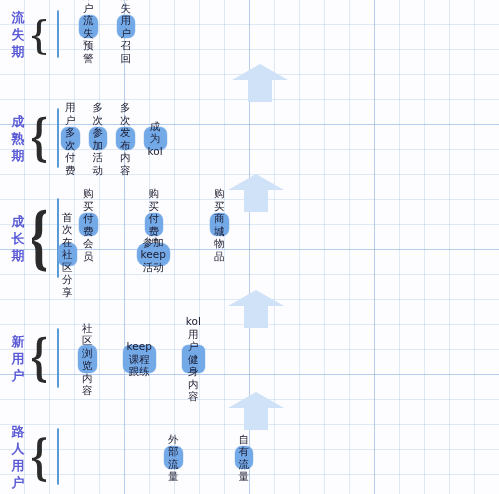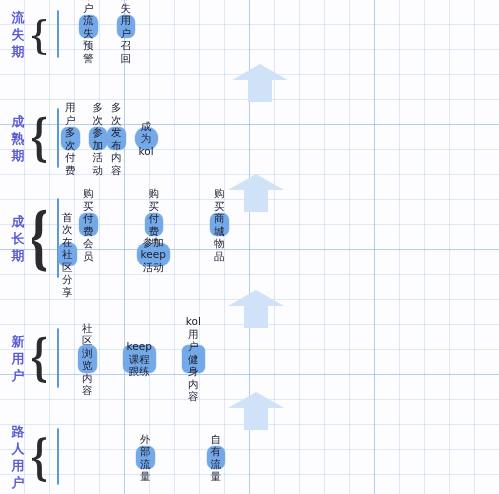--- a/index.html
+++ b/index.html
@@ -144,22 +144,22 @@
       <span>熟</span>
       <span>期</span>
     </div>
     <div class="brace" style="top:108px; height:60px;">
       <i style="font-size:50px; transform:scaleX(1.1);">{</i>
     </div>
     <div class="box" style="top:108px; height:60px;">
       <div class="pill-row" style="top:18px; height:23px; padding-left:3px;">
         <div class="pill" style="width:78px;">用户多次付费</div>
         <div class="pill" style="width:78px; margin-left:9px;">多次参加活动</div>
-        <div class="pill" style="width:78px; margin-left:0;">多次发布内容</div>
-        <div class="pill" style="width:78px; margin-left:9px;border-radius:11px;">成为kol</div>
+        <div class="pill" style="width:78px; margin-left:9px;">多次发布内容</div>
+        <div class="pill" style="width:78px; margin-left:9px;">成为kol</div>
       </div>
     </div>
   </div>
 
   <div class="up-arrow" style="left:228px; top:172px;">
     <svg viewBox="0 0 56 40" preserveAspectRatio="none" aria-hidden="true">
       <polygon points="28,2 56,18 40,18 40,40 16,40 16,18 0,18" fill="#cfe2f7"></polygon>
     </svg>
   </div>
 
@@ -219,20 +219,20 @@
     <div class="stage-label" style="top:426px; height:62px;">
       <span>路</span>
       <span>人</span>
       <span>用</span>
       <span>户</span>
     </div>
     <div class="brace" style="top:428px; height:58px;">
       <i style="font-size:48px; transform:scaleX(1.1);">{</i>
     </div>
     <div class="box" style="top:428px; height:57px;">
-      <div class="pill-row" style="top:17px; height:23px; padding-left:78px;">
+      <div class="pill-row" style="top:17px; height:23px; padding-left:106px;">
         <div class="pill" style="width:78px;">外部流量</div>
         <div class="pill" style="width:78px; margin-left:52px;">自有流量</div>
       </div>
     </div>
   </div>
 
 </div>
 
 </body></html>

